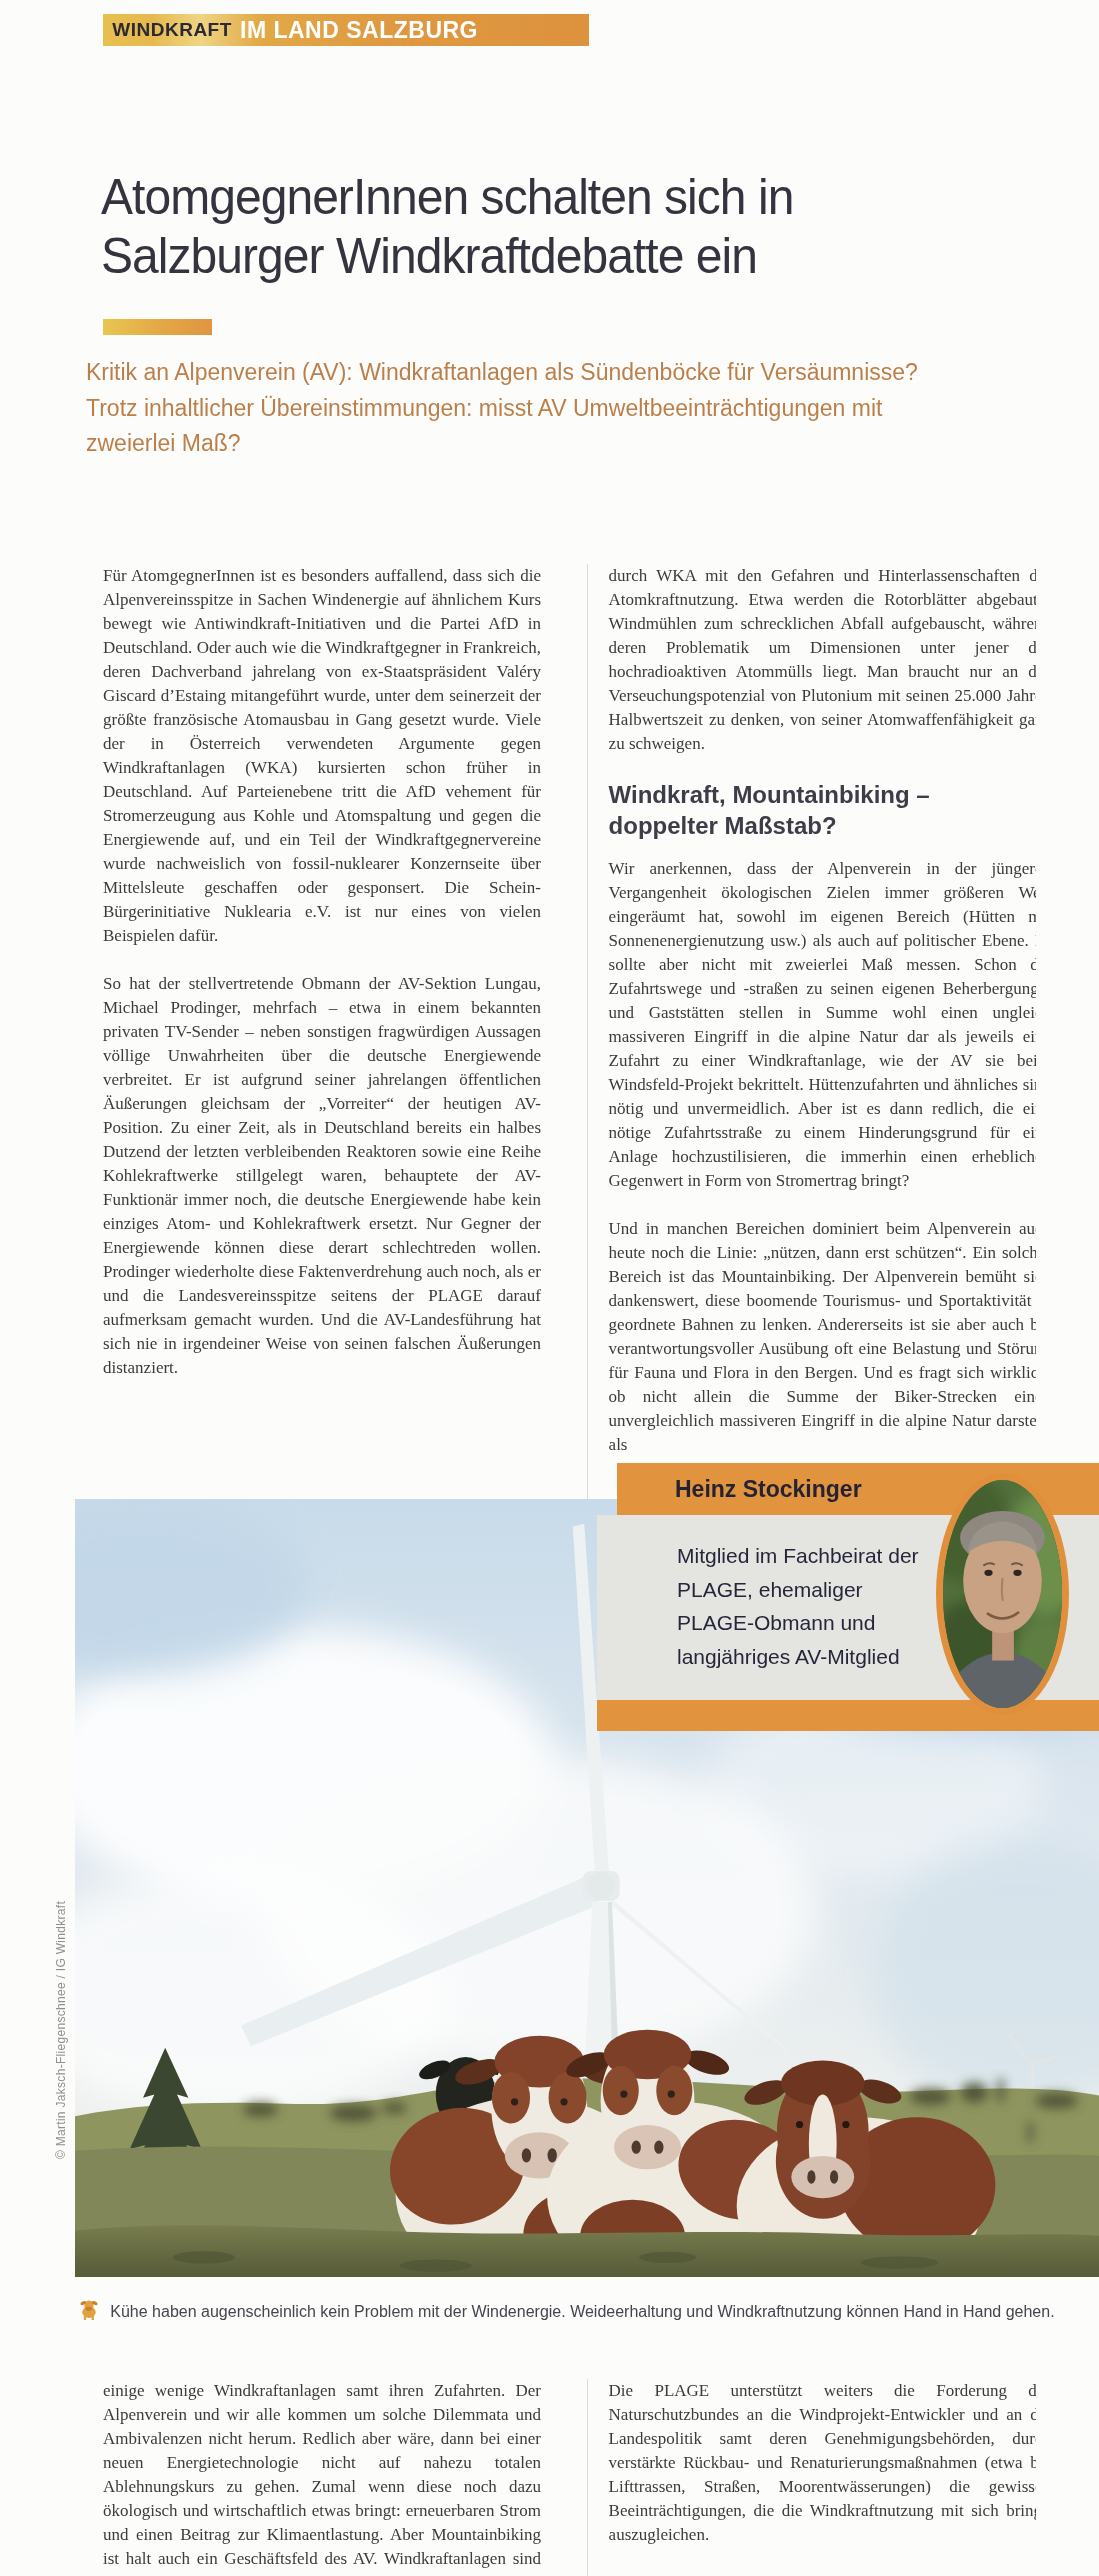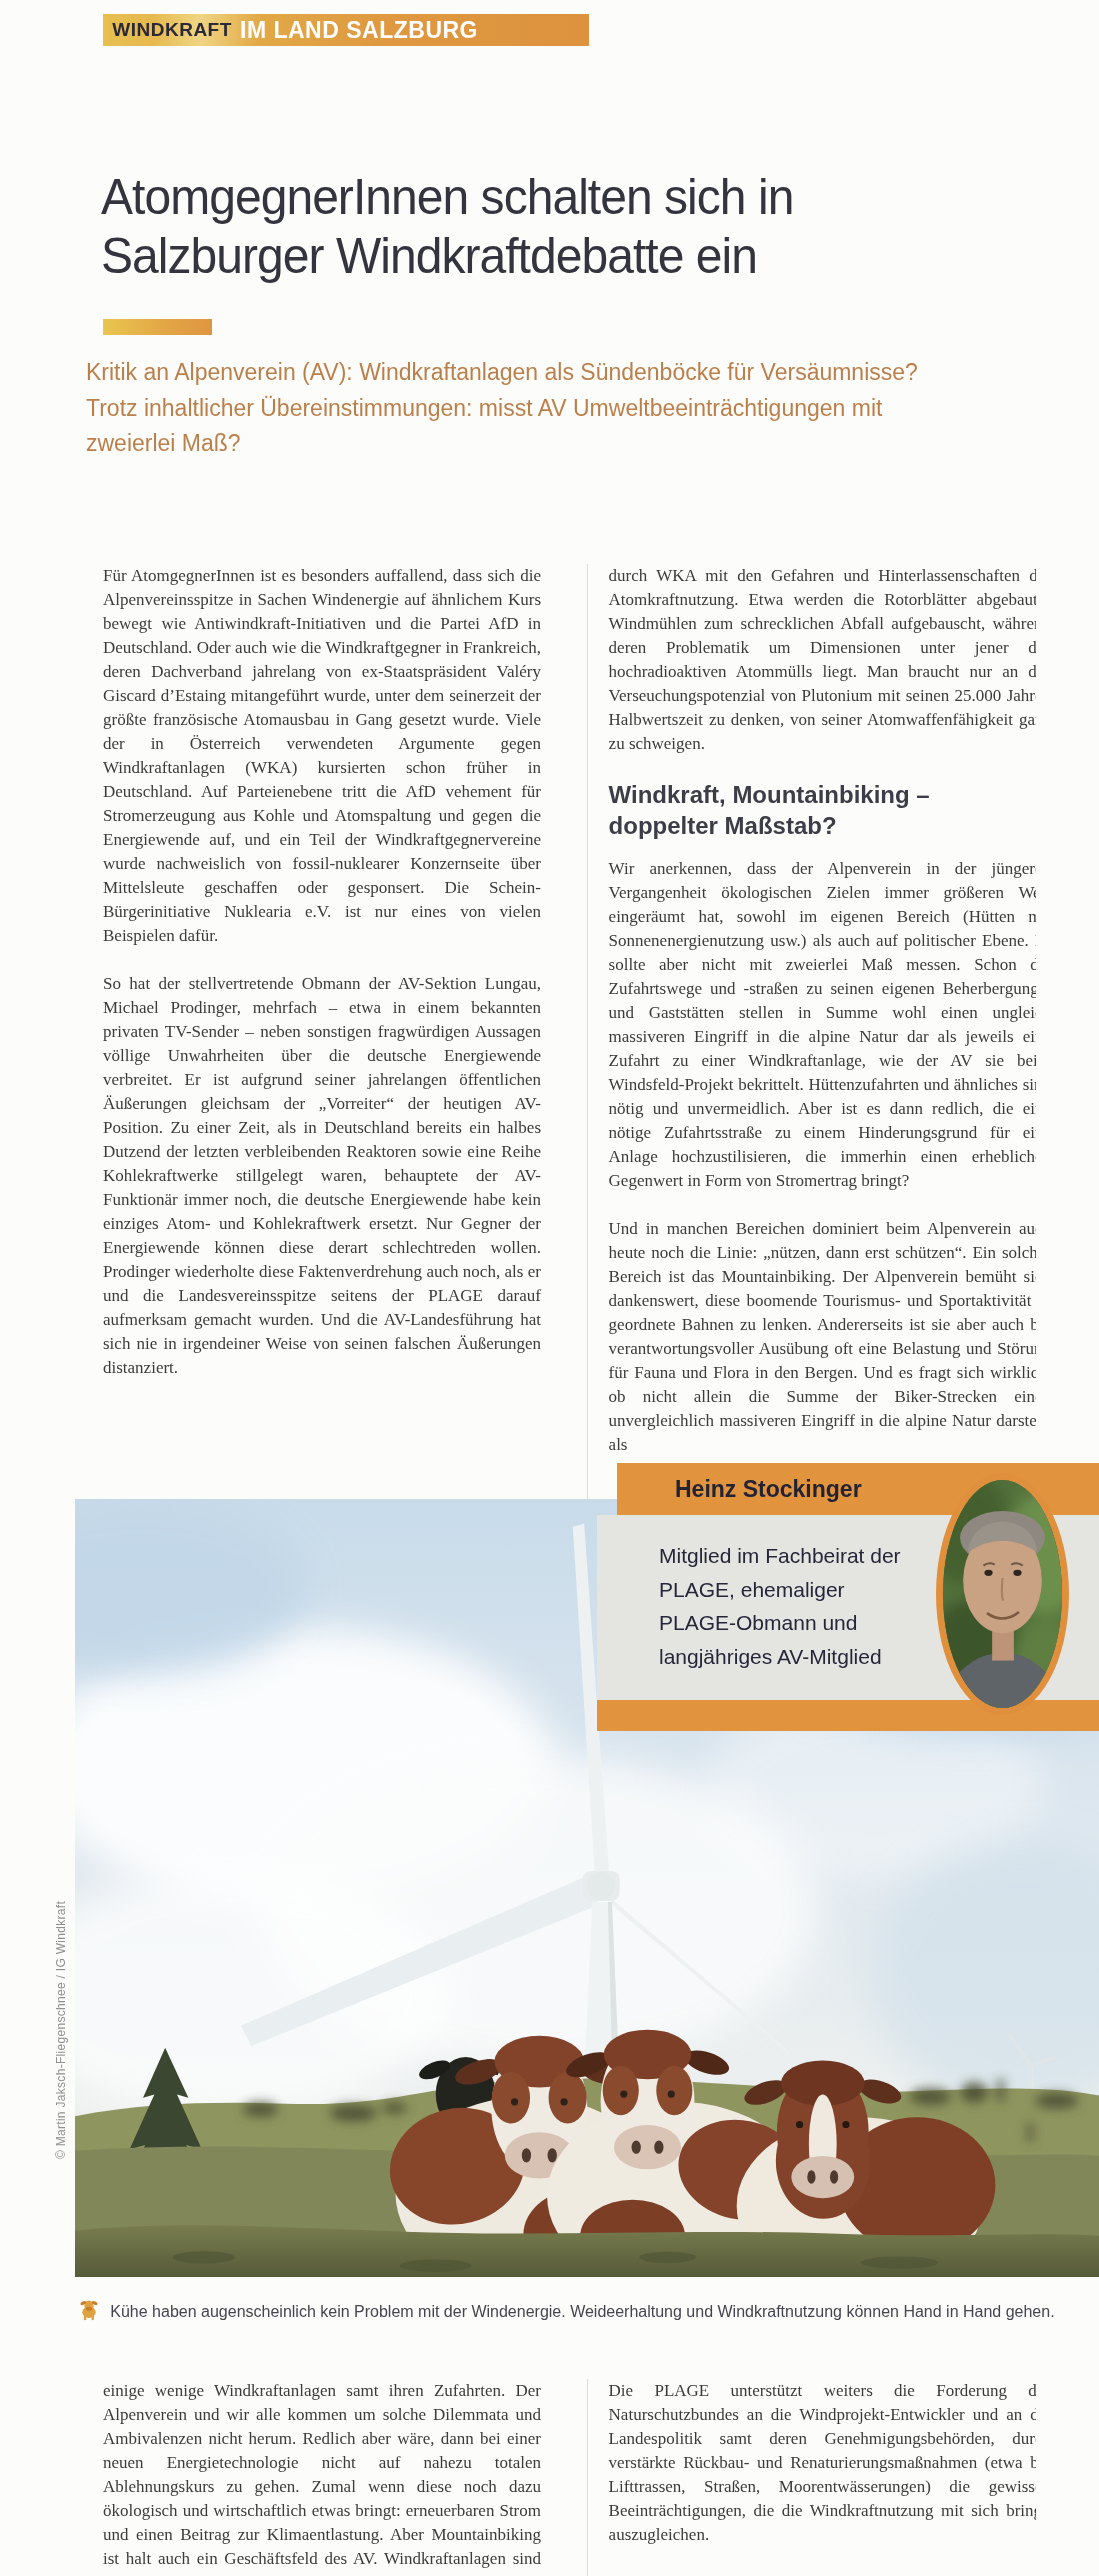--- a/index.html
+++ b/index.html
@@ -40,21 +40,21 @@
   .caption .cap-text{font-size:16px;line-height:1.35;color:#45454f;font-weight:400;padding-top:2.1px;}
 
   
   .standpunkt{position:absolute;left:597px;top:1463px;width:503px;}
   .sp-dark{height:103px;background:#222231;display:flex;align-items:flex-end;
            padding:0 0 10.3px 58px;box-sizing:border-box;}
   .sp-label{font-size:37px;font-weight:700;letter-spacing:1px;color:#ffffff;}
   .sp-orange1{height:52px;background:#e2933d;display:flex;align-items:center;
               padding-left:58px;box-sizing:border-box;margin-left:20px;}
   .sp-name{font-size:23px;font-weight:700;color:#232334;}
-  .sp-gray{height:185px;background:#e4e5e1;padding:24px 0 0 62px;box-sizing:border-box;}
+  .sp-gray{height:185px;background:#e4e5e1;padding:24px 0 0 80px;box-sizing:border-box;}
   .sp-desc{width:258px;font-size:21px;line-height:1.6;color:#26263a;}
   .sp-orange2{height:31px;background:#e2933d;}
   .sp-portrait{position:absolute;right:31px;top:10.3px;width:133px;height:242px;border-radius:50%;
                border:7.7px solid #e0903c;overflow:hidden;background:#53713c;box-sizing:border-box;}
   .sp-portrait svg{display:block;width:100%;height:100%;}
 </style>
 </head>
 <body>
 
 <div class="page">

